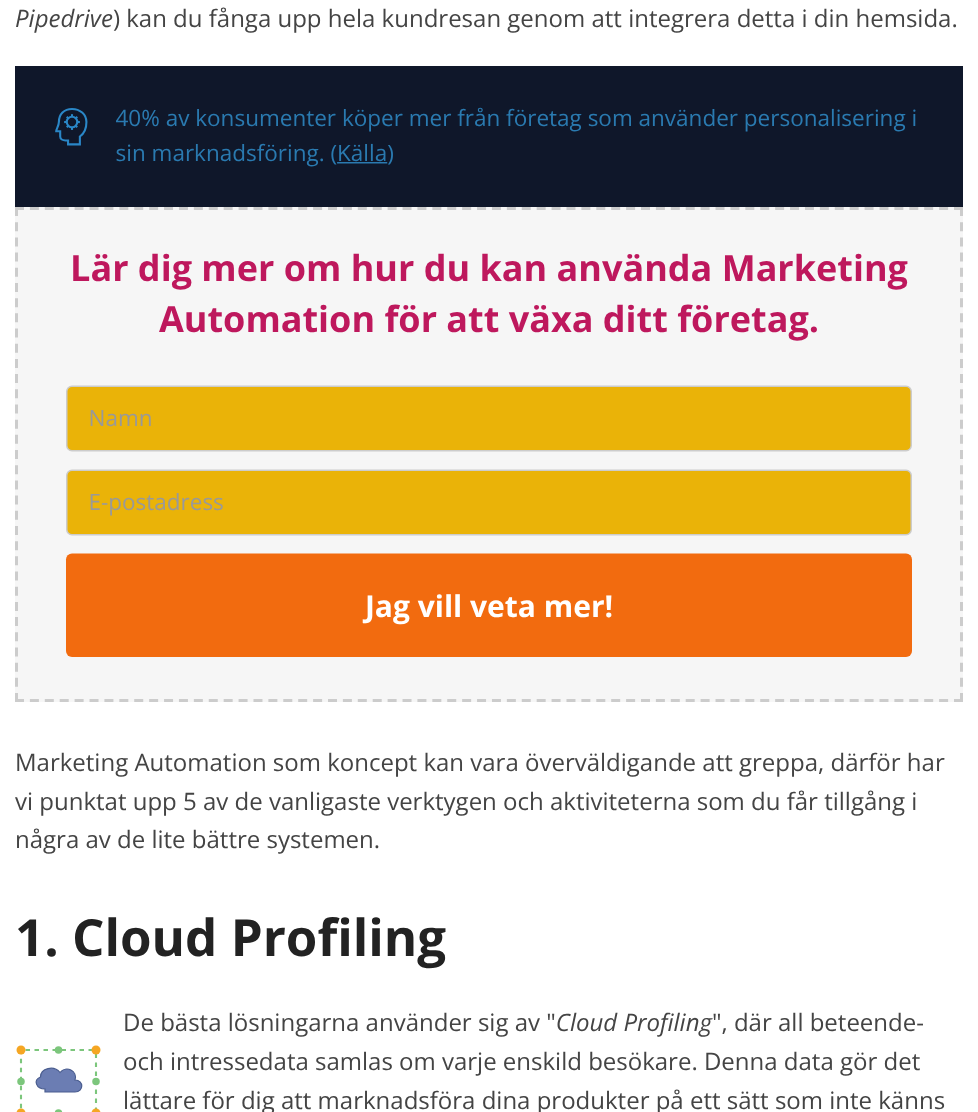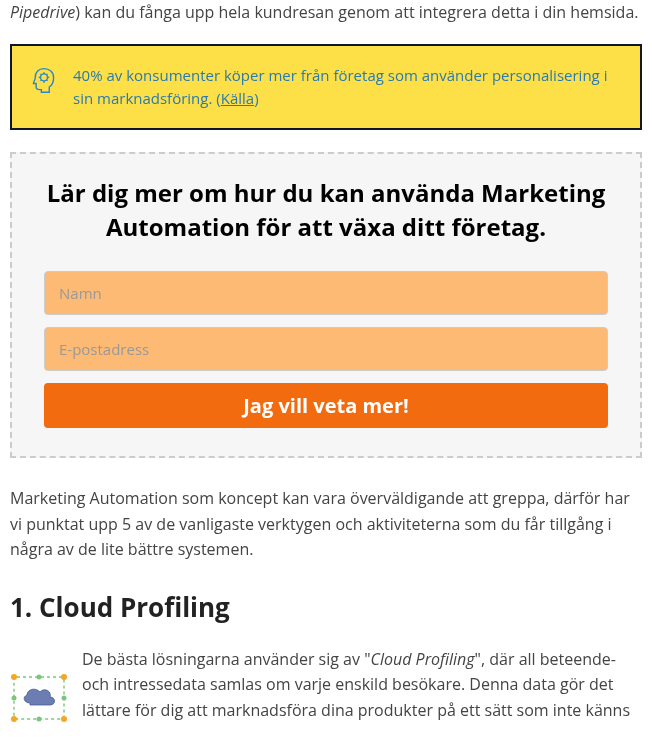--- a/index.html
+++ b/index.html
@@ -10,27 +10,26 @@
       color: #444;
       background: #fff;
       padding: 0 10px;
       width: 652px;
     }
     .intro-text {
       margin-bottom: 18px;
     }
     .italic { font-style: italic; }
     .callout-box {
-      background: #fde047;
-      border: 2px solid #0f172a;
+      background: #0f172a;
+      border: 6px solid #0f172a;
       padding: 18px 18px 18px 18px;
       display: flex;
       align-items: flex-start;
       gap: 15px;
-      margin-bottom: 22px;
     }
     .callout-icon {
       flex-shrink: 0;
       width: 28px;
       height: 28px;
       margin-top: 2px;
       color: #2a87c7;
     }
     .callout-text {
       color: #2a7ab0;
@@ -44,54 +43,54 @@
     }
     .form-box {
       border: 2px dashed #ccc;
       background: #f6f6f6;
       padding: 22px 32px 28px 32px;
       margin-bottom: 28px;
     }
     .form-heading {
       font-size: 24px;
       font-weight: 700;
-      color: #000000;
+      color: #be185d;
       text-align: center;
       line-height: 1.4;
       margin-bottom: 28px;
     }
     .form-field {
       width: 100%;
       padding: 11px 14px;
       font-size: 15px;
       border: 1px solid #ccc;
       border-radius: 4px;
-      background: #fdba74;
+      background: #eab308;
       margin-bottom: 12px;
       color: #555;
       font-family: inherit;
     }
     .form-field::placeholder { color: #999; }
     .form-button {
       width: 100%;
-      padding: 9px;
+      padding: 21px;
       font-size: 20px;
       font-weight: 700;
       color: #fff;
       background: #f26b0f;
       border: none;
       border-radius: 4px;
       cursor: pointer;
       font-family: inherit;
     }
     .body-text {
       margin-bottom: 24px;
     }
     .section-heading {
-      font-size: 26px;
+      font-size: 34px;
       font-weight: 700;
       color: #222;
       margin-bottom: 18px;
     }
     .section-row {
       display: flex;
       align-items: flex-end;
       gap: 14px;
     }
     .cloud-icon {

